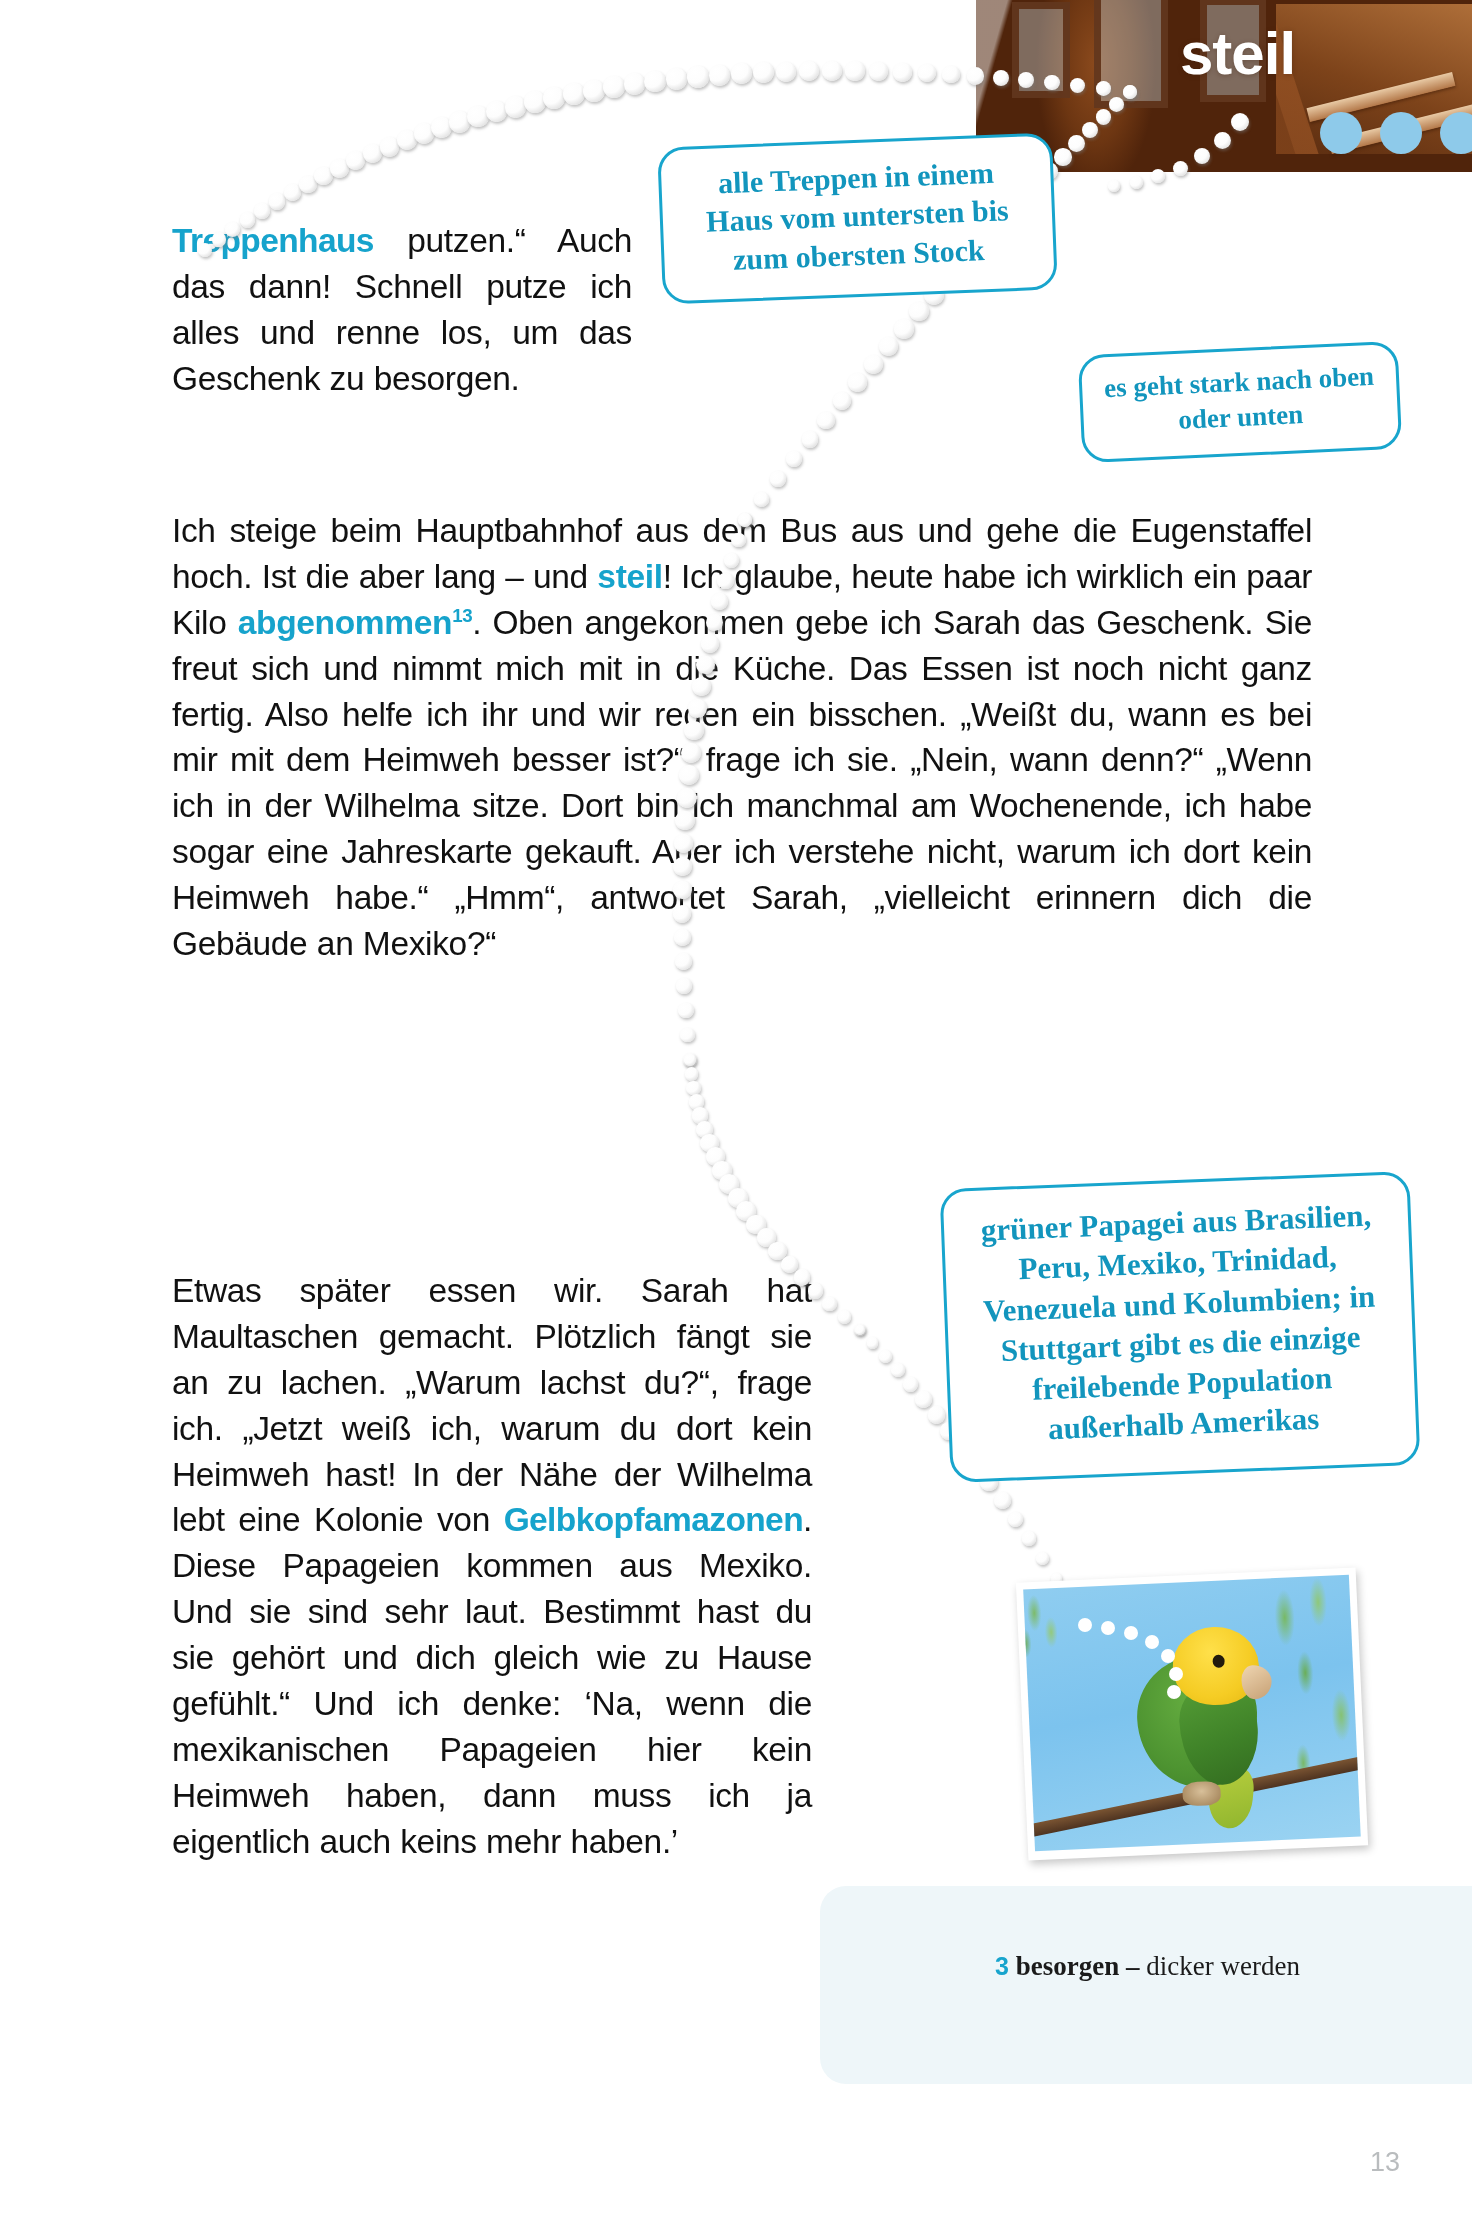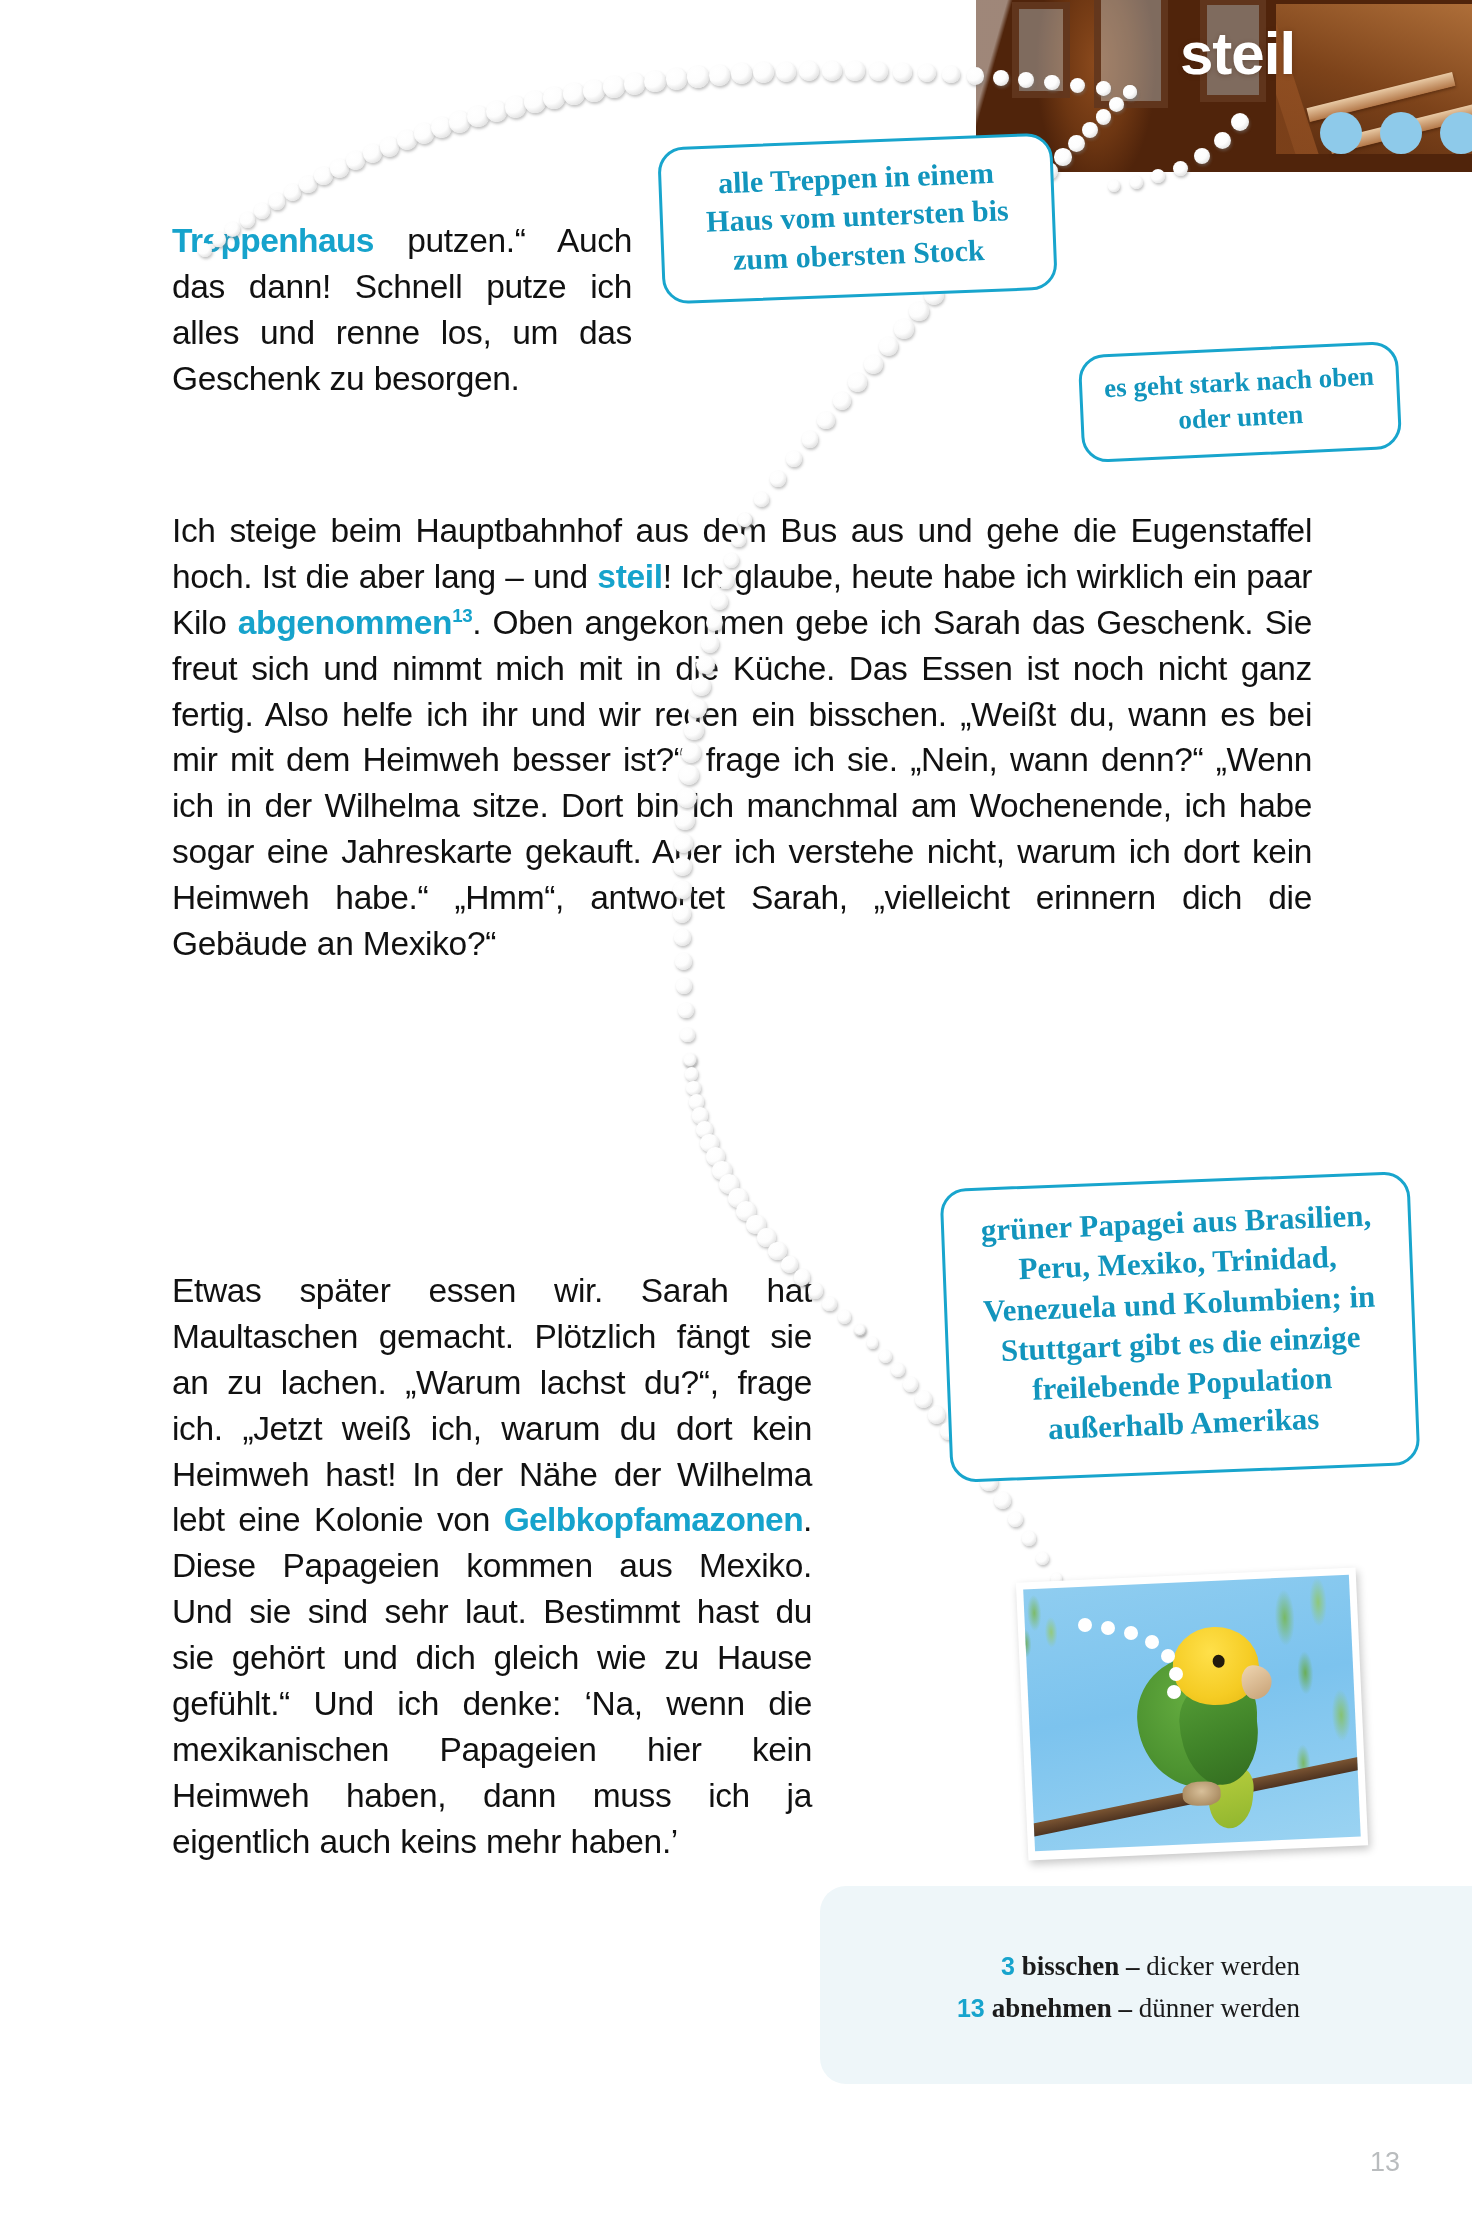--- a/index.html
+++ b/index.html
@@ -298,24 +298,21 @@
       <div class="parrot-feet"></div>
       <div class="parrot-head"></div>
       <div class="parrot-beak"></div>
       <div class="parrot-eye"></div>
     </div>
   </div>
 
   <div class="footnote-box"></div>
   <div class="footnote-list">
     <div class="footnote-row">
-      <span class="fn-num">3</span><span class="fn-term">bisschen</span> <span class="fn-dash">–</span> <span class="fn-def">dicker werden</span>
-    </div>
-    <div class="footnote-row">
-      <span class="fn-num">13</span><span class="fn-term">abnehmen</span> <span class="fn-dash">–</span> <span class="fn-def">dünner werden</span>
+      <span class="fn-num">3</span><span class="fn-term">besorgen</span> <span class="fn-dash">–</span> <span class="fn-def">dicker werden</span>
     </div>
   </div>
 
   <div class="page-number">13</div>
 
 </div>
 
 <div class="pearl" style="left: 198px; top: 243px; width: 14px; height: 14px;"></div>
 <div class="pearl" style="left: 211.562px; top: 232.444px; width: 14.5459px; height: 14.5459px;"></div>
 <div class="pearl" style="left: 225.404px; top: 222.194px; width: 15.0893px; height: 15.0893px;"></div>

